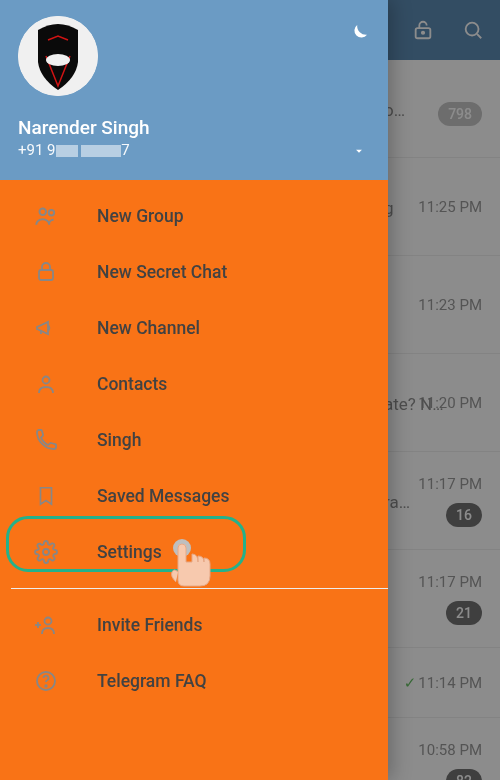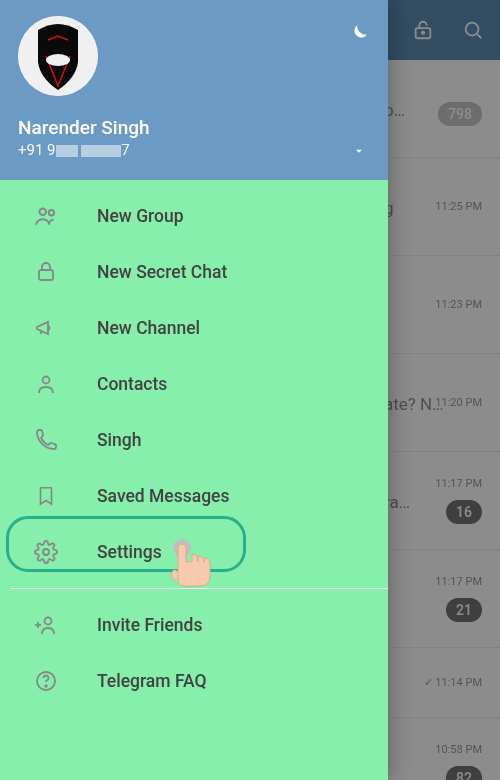--- a/index.html
+++ b/index.html
@@ -48,21 +48,21 @@
       border-radius: 14px;
       padding: 4px 10px;
       font-size: 14px;
       font-weight: 500;
       min-width: 34px;
       text-align: right;
     }
     .badge.dark { background:#737373; }
     .tstamp {
       color: #9a9a9a;
-      font-size: 11px;
+      font-size: 15px;
     }
     .tstamp .chk { color: #66bf63; margin-right: 2px; }
     .snip {
       position: absolute;
       left: 384px;
       top: 40px;
       color: #8f8f8f;
       font-size: 17px;
       white-space: nowrap;
     }
@@ -70,21 +70,21 @@
       position: absolute;
       left: 0; top: 0; right: 0; bottom: 0;
       background: rgba(0,0,0,0.45);
     }
     
     .drawer {
       position: absolute;
       left: 0; top: 0;
       width: 388px;
       height: 780px;
-      background: #86efac;
+      background: #f97316;
       box-shadow: 4px 0 18px rgba(0,0,0,0.25);
       display: flex;
       flex-direction: column;
     }
     .drawer-header {
       height: 180px;
       background: #6b9bc4;
       color: #fff;
       padding: 16px 18px 12px 18px;
       position: relative;

